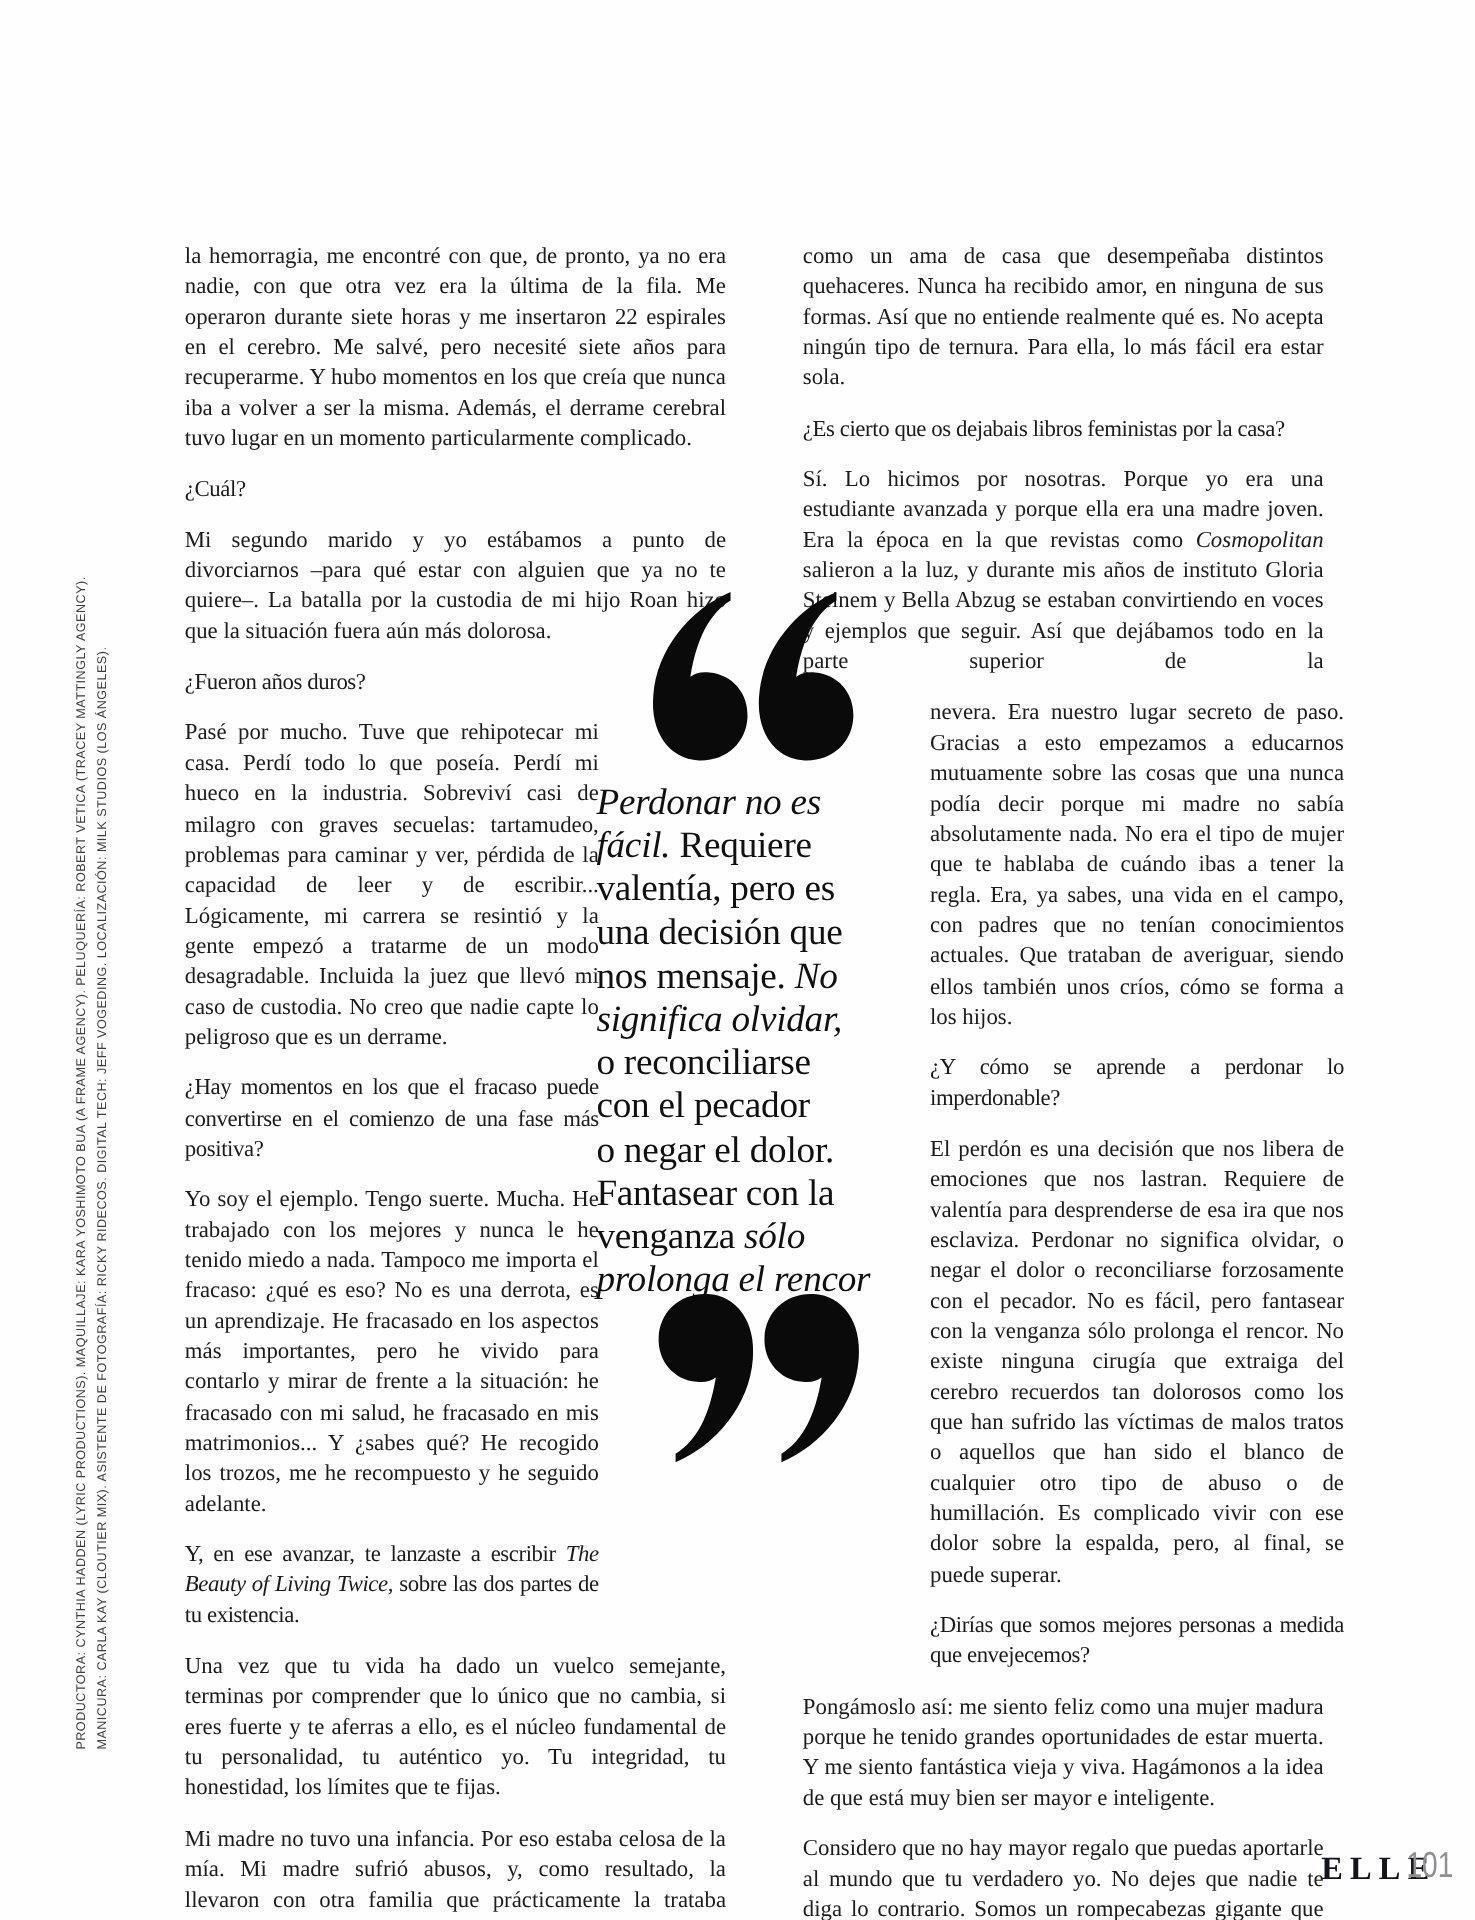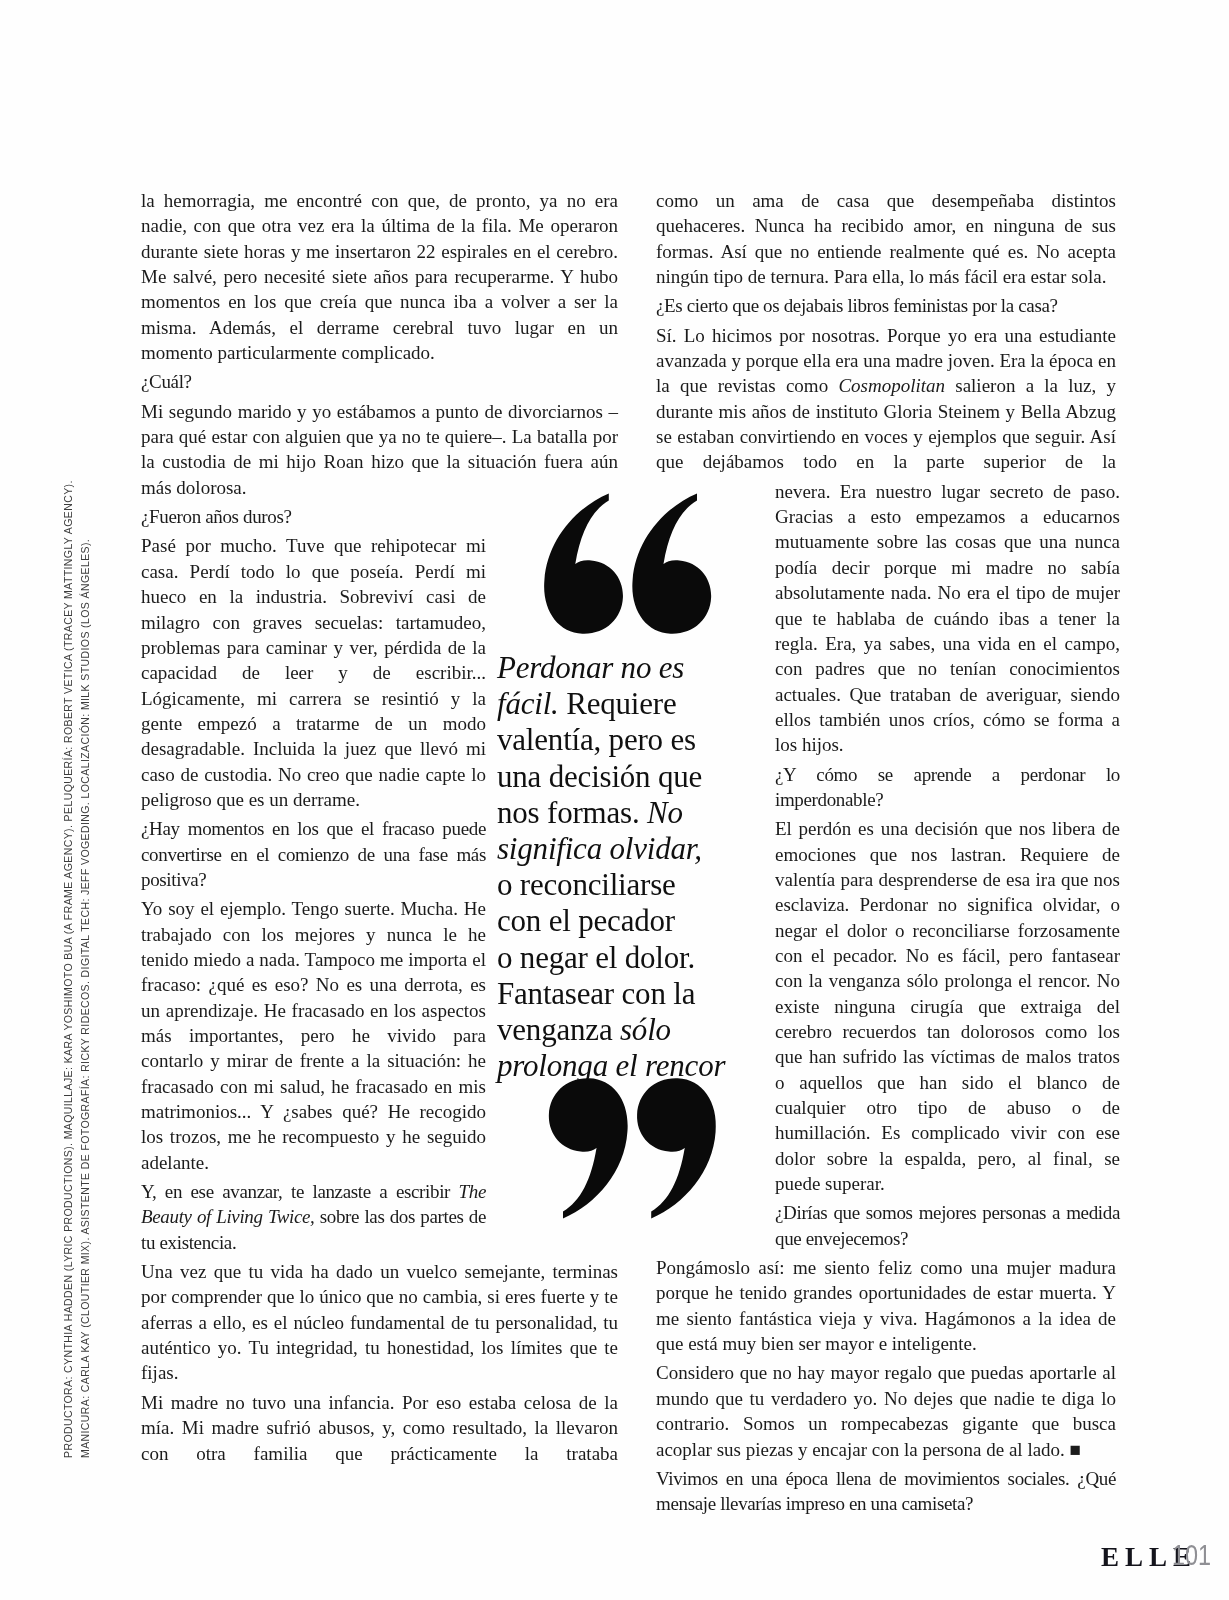--- a/index.html
+++ b/index.html
@@ -9,21 +9,21 @@
     background:#fefefe;
     overflow:hidden;
     font-family:"Liberation Serif", serif;
     color:#1b1b1b;
     margin:0 auto;
   }
   
   .col{position:absolute;top:184px;font-size:19px;line-height:25.35px;}
   .col-left{left:137px;width:485px;}
   .col-right{left:652px;width:468px;}
-  .para{margin:4px;text-align:justify;hyphens:auto;-webkit-hyphens:auto;}
+  .para{margin:17px;text-align:justify;hyphens:auto;-webkit-hyphens:auto;}
   .para.q{font-weight:normal;letter-spacing:-0.35px;}
   .para.cont{text-align-last:justify;}
   .col-left .narrow{width:345px;}
   .col-right .narrow{width:345px;margin-left:123px;}
   
   .quote-text{
     position:absolute;left:497px;top:650px;width:286px;
     font-size:31px;line-height:36.2px;text-align:left;
     color:#101010;letter-spacing:-0.2px;
   }
@@ -94,21 +94,21 @@
       <path d="M78 0 C40 16 8 54 5 98 C2 132 20 158 48 159 C74 160 93 142 94 118 C95 96 80 78 58 76 C50 75 44 77 40 80 C46 44 58 20 78 8 Z"></path>
       <path transform="translate(100,0)" d="M78 0 C40 16 8 54 5 98 C2 132 20 158 48 159 C74 160 93 142 94 118 C95 96 80 78 58 76 C50 75 44 77 40 80 C46 44 58 20 78 8 Z"></path>
     </g>
   </svg>
 
   <div class="quote-text">
       <div class="quote-line"><i>Perdonar no es</i></div>
       <div class="quote-line"><i>fácil.</i><span> Requiere</span></div>
       <div class="quote-line"><span>valentía, pero es</span></div>
       <div class="quote-line"><span>una decisión que</span></div>
-      <div class="quote-line"><span>nos formas. </span><i>No</i></div>
+      <div class="quote-line"><span>nos mensaje. </span><i>No</i></div>
       <div class="quote-line"><i>significa olvidar,</i></div>
       <div class="quote-line"><span>o reconciliarse</span></div>
       <div class="quote-line"><span>con el pecador</span></div>
       <div class="quote-line"><span>o negar el dolor.</span></div>
       <div class="quote-line"><span>Fantasear con la</span></div>
       <div class="quote-line"><span>venganza </span><i>sólo</i></div>
       <div class="quote-line"><i>prolonga el rencor</i></div>
     </div>
 
   <svg class="qmark qmark-close" viewBox="0 0 195 160" aria-hidden="true">

